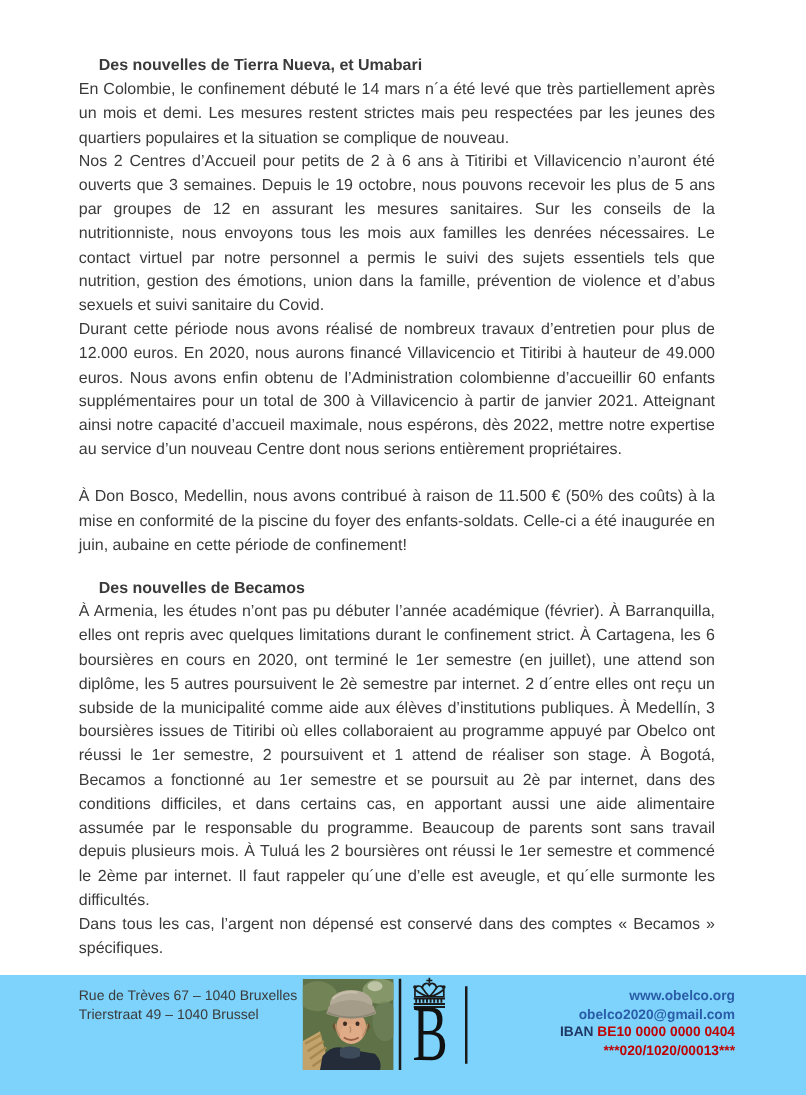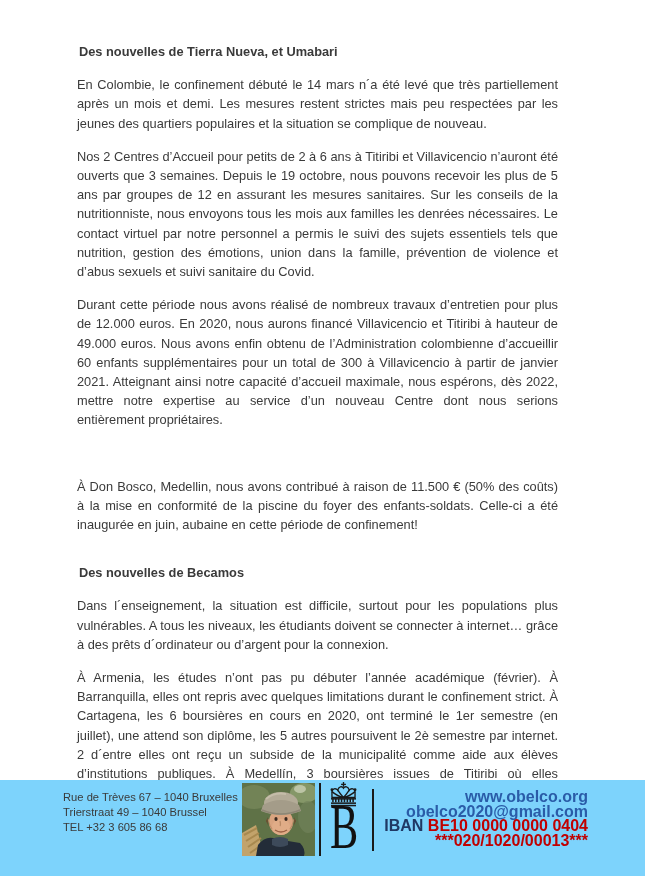--- a/index.html
+++ b/index.html
@@ -14,21 +14,21 @@
   .content {
     position: absolute;
     left: 63px; top: 42px;
     width: 509px;
     font-size: 12.8px;
     line-height: 19.2px;
     text-align: justify;
     z-index: 1;
   }
   .heading { font-weight: bold; margin-left: 16px; }
-  .para { margin: 14px; }
+  .para { margin: 0; }
   .lead-bold { font-weight: normal; }
   .spacer-line { height: 19px; }
   .spacer-small { height: 15px; }
 
   .footer {
     position: absolute;
     left: 0; top: 780px;
     width: 645px; height: 96px;
     background: #7dd3fc;
     z-index: 2;
@@ -72,21 +72,21 @@
     line-height: 52px;
     color: #111111;
     transform: scaleX(0.66);
     transform-origin: left top;
     font-weight: normal;
   }
   .contact {
     position: absolute;
     right: 73px; top: 10px;
     text-align: right;
-    font-size: 16px;
+    font-size: 11px;
     line-height: 14.6px;
     font-weight: bold;
     white-space: nowrap;
   }
   .link-blue { color: #2a5ca8; text-decoration: none; }
   .iban-label { color: #1f3864; margin-top: 28px; }
   .red-text { color: #c00000; }
 </style>
 </head>
 <body>
@@ -97,31 +97,29 @@
   <p class="para">Nos 2 Centres d’Accueil pour petits de 2 à 6 ans à Titiribi et Villavicencio n’auront été ouverts que 3 semaines. Depuis le 19 octobre, nous pouvons recevoir les plus de 5 ans par groupes de 12 en assurant les mesures sanitaires. Sur les conseils de la nutritionniste, nous envoyons tous les mois aux familles les denrées nécessaires. Le contact virtuel par notre personnel a permis le suivi des sujets essentiels tels que nutrition, gestion des émotions, union dans la famille, prévention de violence et d’abus sexuels et suivi sanitaire du Covid.</p>
   <p class="para">Durant cette période nous avons réalisé de nombreux travaux d’entretien pour plus de 12.000 euros. En 2020, nous aurons financé Villavicencio et Titiribi à hauteur de 49.000 euros. Nous avons enfin obtenu de l’Administration colombienne d’accueillir 60 enfants supplémentaires pour un total de 300 à Villavicencio à partir de janvier 2021. Atteignant ainsi notre capacité d’accueil maximale, nous espérons, dès 2022, mettre notre expertise au service d’un nouveau Centre dont nous serions entièrement propriétaires.</p>
 
   <div class="spacer-line"></div>
 
   <p class="para"><span class="lead-bold">À Don Bosco, Medellin,</span><span> nous avons contribué à raison de 11.500 € (50% des coûts) à la mise en conformité de la piscine du foyer des enfants-soldats. Celle-ci a été inaugurée en juin, aubaine en cette période de confinement!</span></p>
 
   <div class="spacer-small"></div>
 
   <div class="heading">Des nouvelles de Becamos</div>
-  <p class="para">Dans l´enseignement, la situation est difficile, surtout pour les populations plus vulnérables. A tous les niveaux, les étudiants doivent se connecter à internet… grâce à des prêts d´ordinateur ou d’argent pour la connexion.</p>
   <p class="para">À Armenia, les études n’ont pas pu débuter l’année académique (février). À Barranquilla, elles ont repris avec quelques limitations durant le confinement strict. À Cartagena, les 6 boursières en cours en 2020, ont terminé le 1er semestre (en juillet), une attend son diplôme, les 5 autres poursuivent le 2è semestre par internet. 2 d´entre elles ont reçu un subside de la municipalité comme aide aux élèves d’institutions publiques.  À Medellín, 3 boursières issues de Titiribi où elles collaboraient au programme appuyé par Obelco ont réussi le 1er semestre, 2 poursuivent et 1 attend de réaliser son stage. À Bogotá, Becamos a fonctionné au 1er semestre et se poursuit au 2è par internet, dans des conditions difficiles, et dans certains cas, en apportant aussi une aide alimentaire assumée par le responsable du programme. Beaucoup de parents sont sans travail depuis plusieurs mois. À Tuluá les 2 boursières ont réussi le 1er semestre et commencé le 2ème par internet. Il faut rappeler qu´une d’elle est aveugle, et qu´elle surmonte les difficultés.</p>
   <p class="para">Dans tous les cas, l’argent non dépensé est conservé dans des comptes « Becamos » spécifiques.</p>
 </div>
 
 <div class="footer">
 
   <div class="addr">
     <div>Rue de Trèves 67 – 1040 Bruxelles</div>
     <div>Trierstraat 49 – 1040 Brussel</div>
-    <div>TEL +32 3 605 86 68</div>
   </div>
 
   <div class="photo">
     <svg width="73" height="73" viewBox="0 0 73 73">
       <rect x="0" y="0" width="73" height="73" fill="#5f7247"></rect>
       <ellipse cx="12" cy="14" rx="16" ry="12" fill="#77875a" opacity="0.8"></ellipse>
       <ellipse cx="62" cy="10" rx="14" ry="10" fill="#8a9b6b" opacity="0.9"></ellipse>
       <ellipse cx="66" cy="34" rx="10" ry="16" fill="#71825a" opacity="0.7"></ellipse>
       <ellipse cx="58" cy="6" rx="6" ry="4" fill="#c9cfb4" opacity="0.8"></ellipse>
       <path d="M0 50 L14 42 L22 73 L0 73 Z" fill="#c2a36b"></path>

